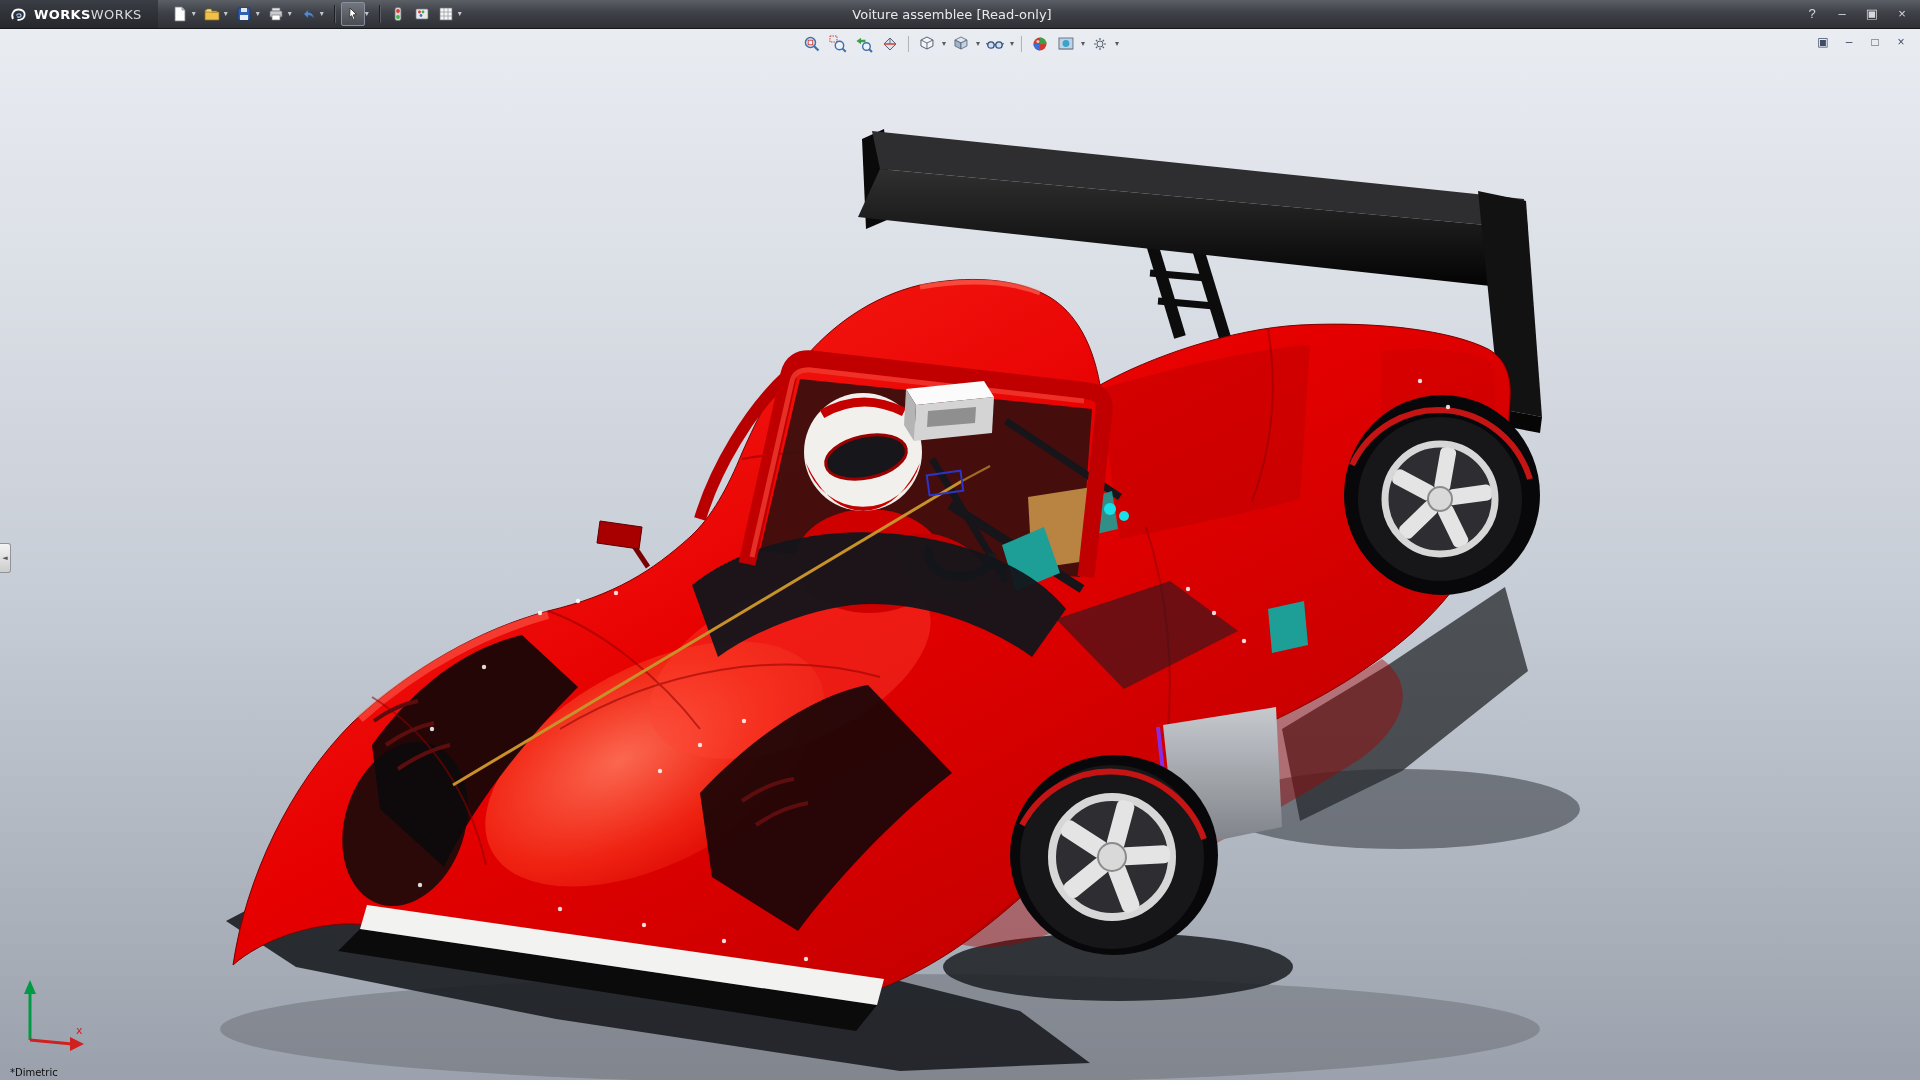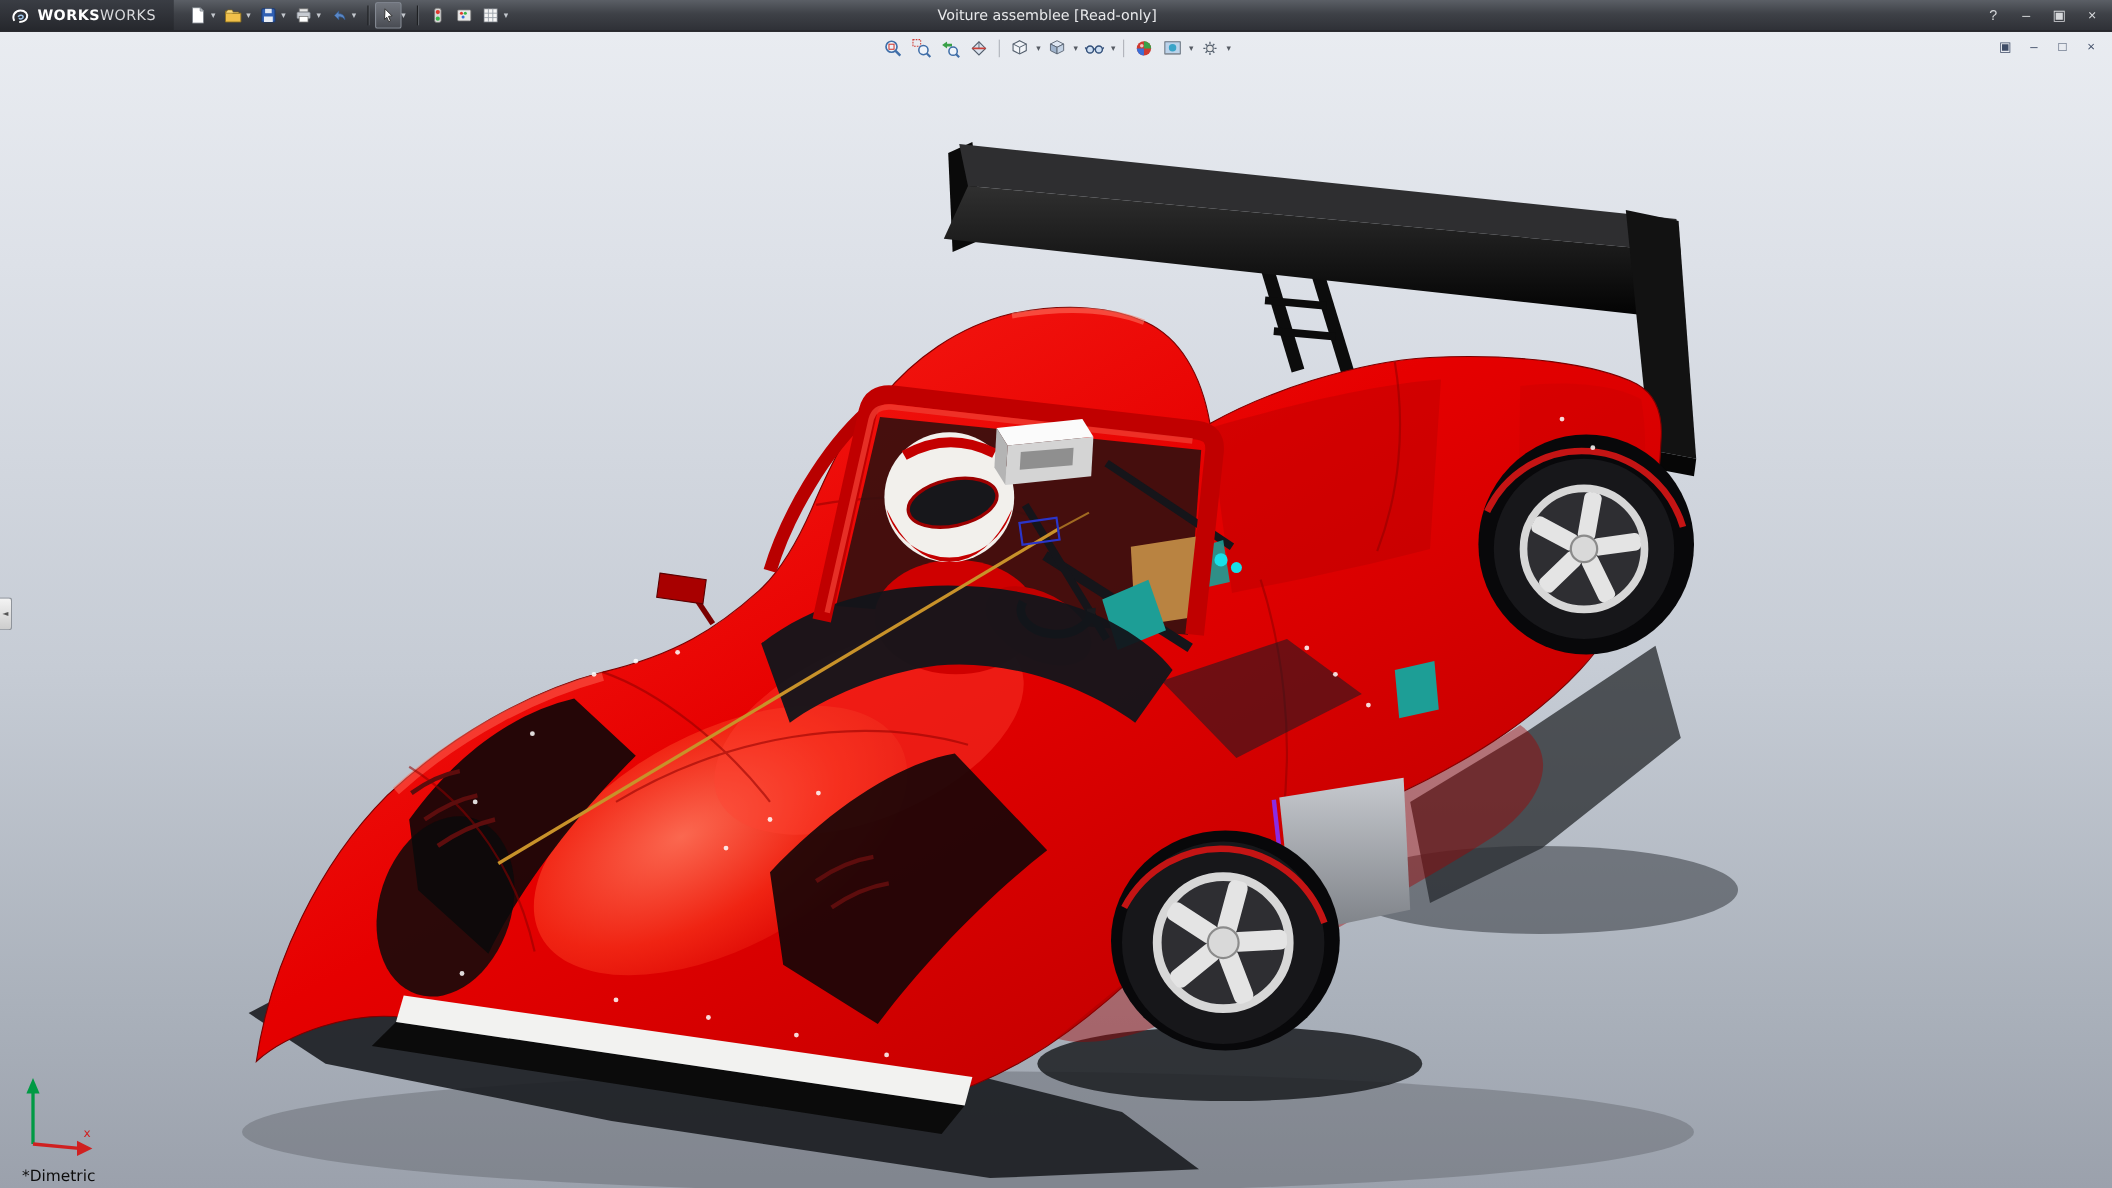--- a/index.html
+++ b/index.html
@@ -25,21 +25,21 @@
   .hud{position:absolute;top:4px;left:50%;transform:translateX(-50%);display:flex;align-items:center;gap:2px}
   .hud button{width:24px;height:22px;background:transparent;border:none;display:flex;align-items:center;justify-content:center}
   .hud button svg{display:block}
   .hud .chev{color:#565b63;font-size:8px;margin:0 1px}
   .hud .hsep{width:1px;height:16px;background:rgba(90,96,104,.4);margin:0 4px}
   .doc-controls{position:absolute;top:5px;right:10px;display:flex;gap:8px}
   .doc-controls button{background:none;border:none;color:#3e4c66;font-size:12px;width:18px;height:16px;line-height:15px;text-align:center}
   .panel-tab{position:absolute;left:0;top:514px;width:11px;height:30px;background:linear-gradient(#f4f4f4,#cdcdcd);border:1px solid #8f949b;border-left:none;border-radius:0 3px 3px 0;display:flex;align-items:center;justify-content:center;padding:0}
   .panel-tab span{font-size:7px;color:#555;line-height:1}
   .triad{position:absolute;left:14px;bottom:22px;width:84px;height:84px}
-  .view-label{position:absolute;left:20px;bottom:2px;font-size:14px;color:#0d0d0d}
+  .view-label{position:absolute;left:10px;bottom:2px;font-size:10px;color:#0d0d0d}
 </style>
 </head>
 <body>
 
 <div class="app">
 
   <header class="titlebar">
     <div class="logo">
       <svg width="20" height="17" viewBox="0 0 20 17">
         <path d="M5 13 C2.5 8 6 3.5 10.5 3.5 C15 3.5 17.5 6.5 16.5 10 C15.8 12.3 13 14 9.5 14" fill="none" stroke="#ffffff" stroke-width="1.8"></path>

